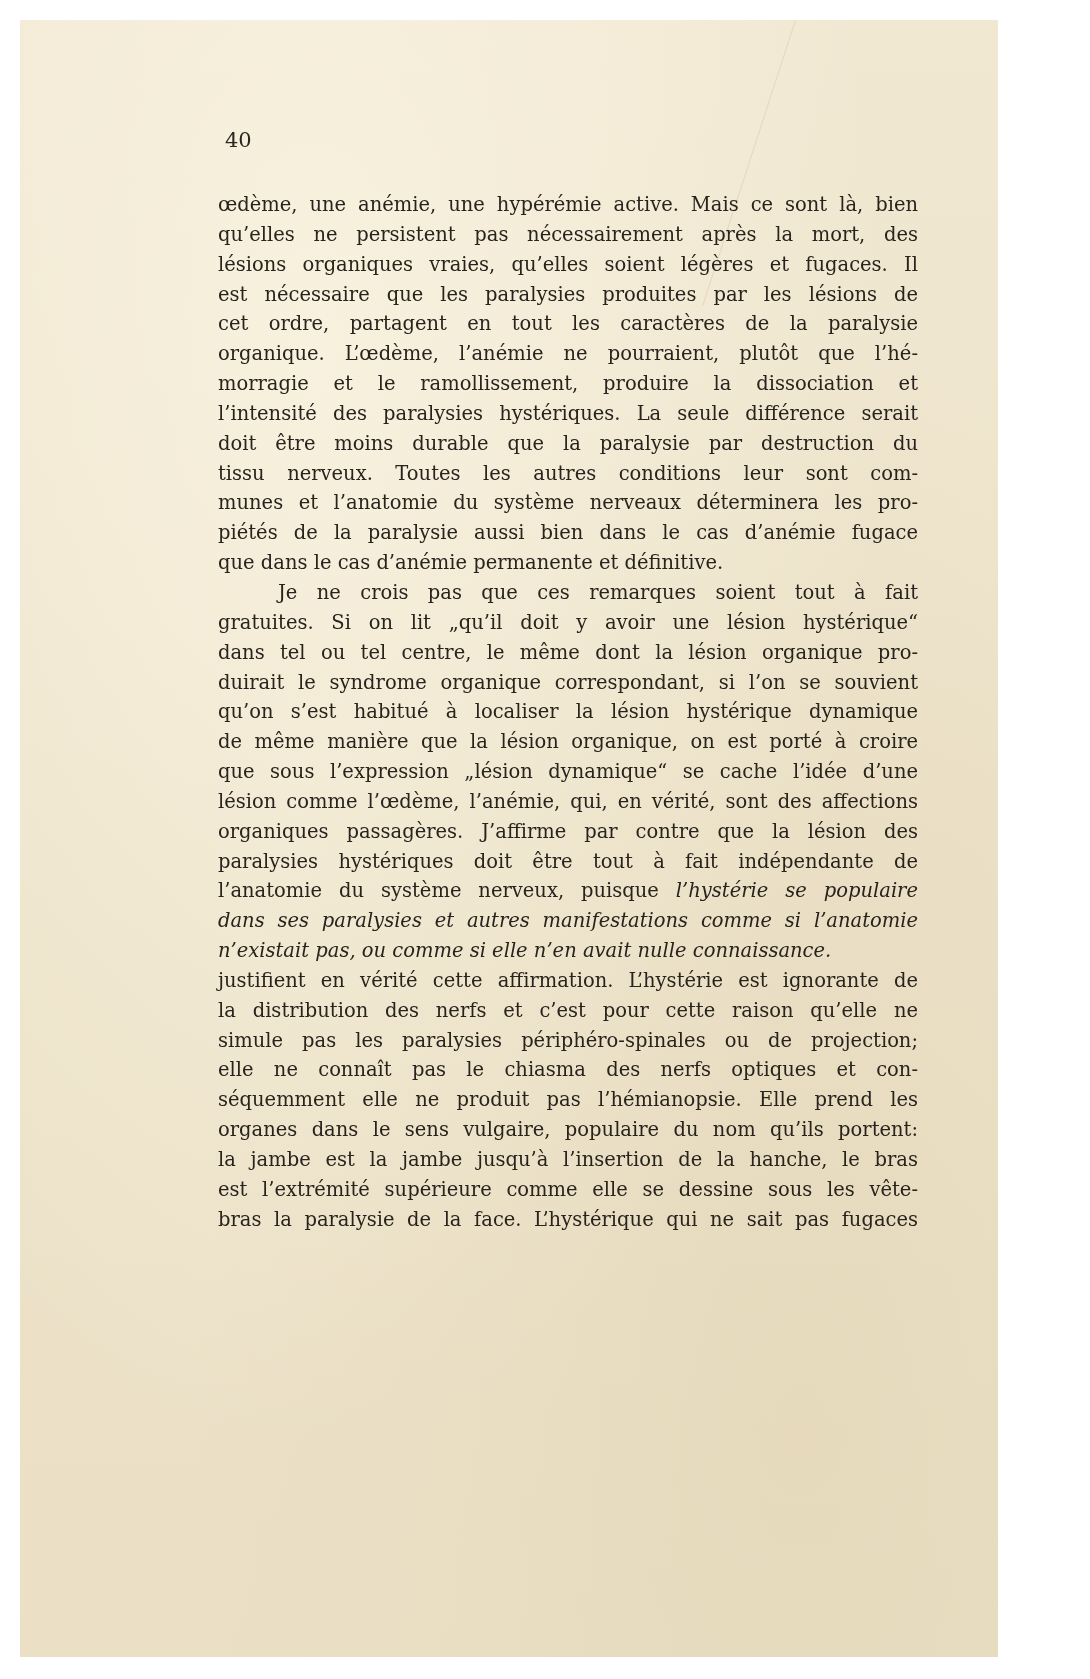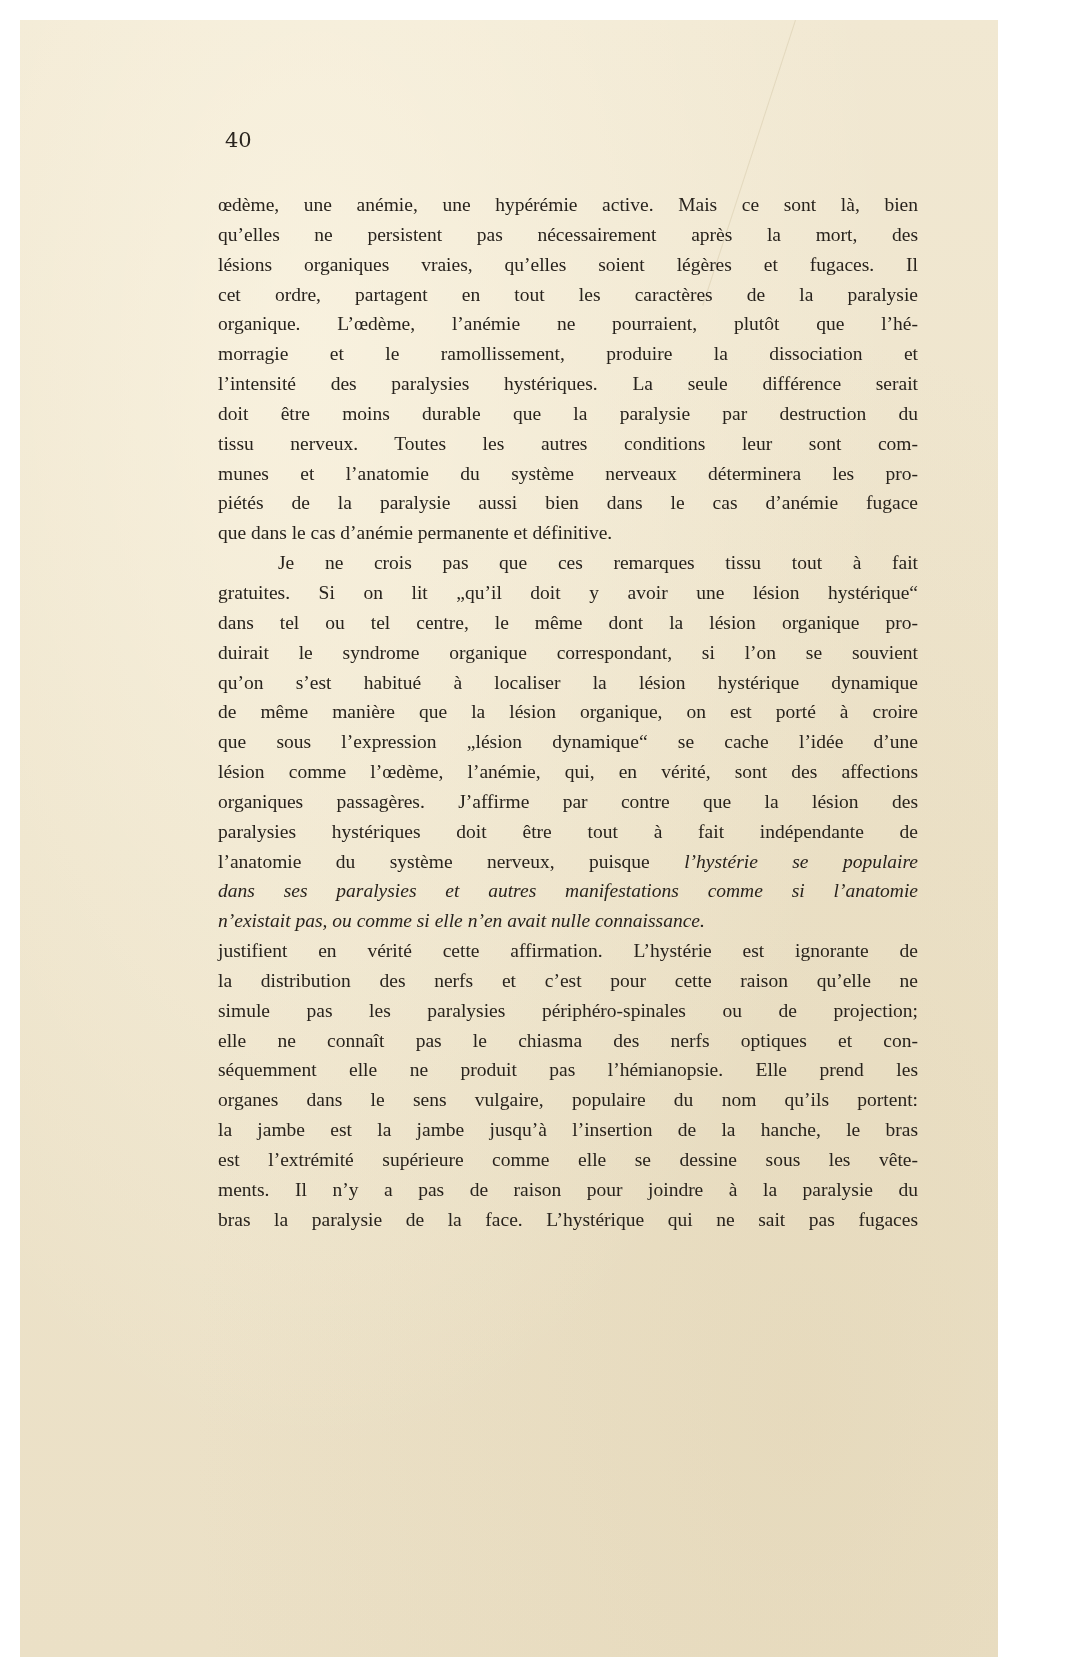--- a/index.html
+++ b/index.html
@@ -55,21 +55,20 @@
       line-height: 29.85px;
       color: #28231d;
     }
     .line {
       display: block;
       white-space: nowrap;
       text-align: justify;
       text-align-last: justify;
       height: 29.85px;
       overflow: visible;
-      font-family: Liberation Serif, serif;
     }
     .line.last {
       text-align-last: left;
     }
     .line.indent {
       padding-left: 60px;
     }
     .it {
       font-style: italic;
     }
@@ -80,45 +79,45 @@
 <div class="page">
   <div class="fold"></div>
 
   <div class="page-number" style="left:205px; top:108px;">40</div>
 </div>
 
 <div class="text-block">
   <span class="line">œdème, une anémie, une hypérémie active. Mais ce sont là, bien</span>
   <span class="line">qu’elles ne persistent pas nécessairement après la mort, des</span>
   <span class="line">lésions organiques vraies, qu’elles soient légères et fugaces. Il</span>
+  <span class="line">est nécessaire que les paralysies produites par les lésions de</span>
   <span class="line">cet ordre, partagent en tout les caractères de la paralysie</span>
   <span class="line">organique. L’œdème, l’anémie ne pourraient, plutôt que l’hé-</span>
   <span class="line">morragie et le ramollissement, produire la dissociation et</span>
   <span class="line">l’intensité des paralysies hystériques. La seule différence serait</span>
   <span class="line">doit être moins durable que la paralysie par destruction du</span>
   <span class="line">tissu nerveux. Toutes les autres conditions leur sont com-</span>
   <span class="line">munes et l’anatomie du système nerveaux déterminera les pro-</span>
   <span class="line">piétés de la paralysie aussi bien dans le cas d’anémie fugace</span>
   <span class="line last">que dans le cas d’anémie permanente et définitive.</span>
-  <span class="line indent">Je ne crois pas que ces remarques tissu tout à fait</span>
+  <span class="line indent">Je ne crois pas que ces remarques soient tout à fait</span>
   <span class="line">gratuites. Si on lit „qu’il doit y avoir une lésion hystérique“</span>
   <span class="line">dans tel ou tel centre, le même dont la lésion organique pro-</span>
   <span class="line">duirait le syndrome organique correspondant, si l’on se souvient</span>
   <span class="line">qu’on s’est habitué à localiser la lésion hystérique dynamique</span>
   <span class="line">de même manière que la lésion organique, on est porté à croire</span>
   <span class="line">que sous l’expression „lésion dynamique“ se cache l’idée d’une</span>
   <span class="line">lésion comme l’œdème, l’anémie, qui, en vérité, sont des affections</span>
   <span class="line">organiques passagères. J’affirme par contre que la lésion des</span>
   <span class="line">paralysies hystériques doit être tout à fait indépendante de</span>
   <span class="line"><span>l’anatomie du système nerveux, puisque </span><span class="it">l’hystérie se populaire</span></span>
   <span class="line it">dans ses paralysies et autres manifestations comme si l’anatomie</span>
   <span class="line it last">n’existait pas, ou comme si elle n’en avait nulle connaissance.</span>
   <span class="line">justifient en vérité cette affirmation. L’hystérie est ignorante de</span>
   <span class="line">la distribution des nerfs et c’est pour cette raison qu’elle ne</span>
   <span class="line">simule pas les paralysies périphéro-spinales ou de projection;</span>
   <span class="line">elle ne connaît pas le chiasma des nerfs optiques et con-</span>
   <span class="line">séquemment elle ne produit pas l’hémianopsie. Elle prend les</span>
   <span class="line">organes dans le sens vulgaire, populaire du nom qu’ils portent:</span>
   <span class="line">la jambe est la jambe jusqu’à l’insertion de la hanche, le bras</span>
   <span class="line">est l’extrémité supérieure comme elle se dessine sous les vête-</span>
-  <span class="line">ments. Il n’y a pas de raison pour joindre à la paralysie du</span>
   <span class="line">bras la paralysie de la face. L’hystérique qui ne sait pas fugaces</span>
 </div>
 
 </body></html>

